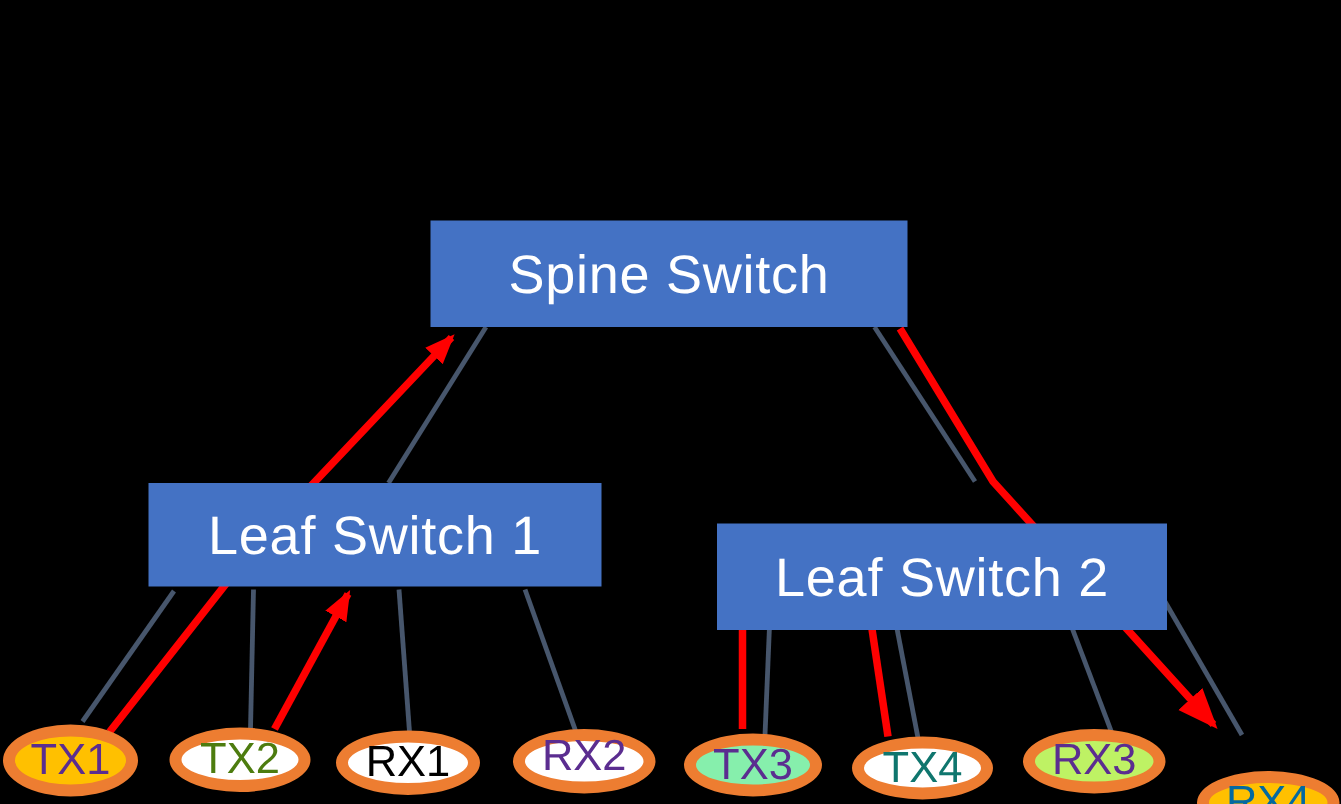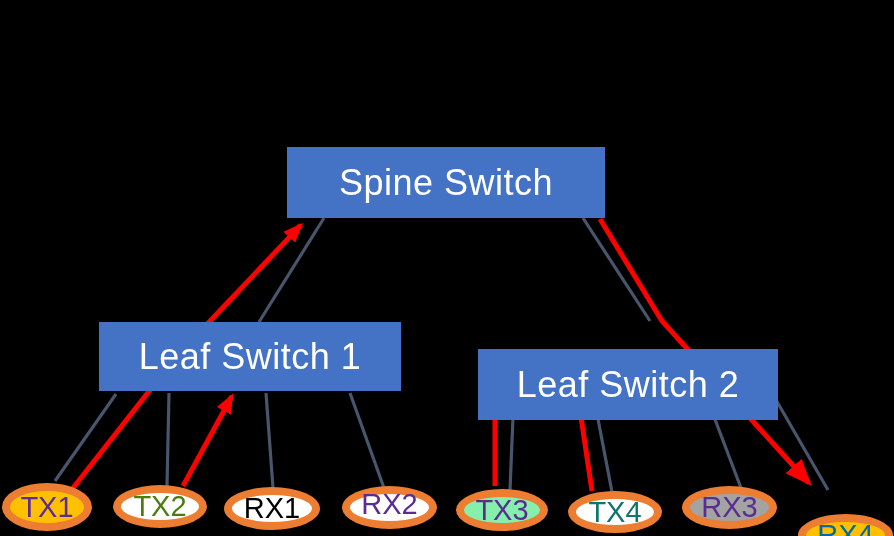--- a/index.html
+++ b/index.html
@@ -102,21 +102,21 @@
   </div>
 
   <div class="node" style="left: 456px; top: 489px; width: 92px; height: 42px; background: #86efac; border-color: rgb(237, 125, 49); color: rgb(91, 45, 144);">
     <span>TX3</span>
   </div>
 
   <div class="node" style="left: 568px; top: 491px; width: 94px; height: 42px; background: rgb(255, 255, 255); border-color: rgb(237, 125, 49); color: #0f766e;">
     <span>TX4</span>
   </div>
 
-  <div class="node" style="left: 682px; top: 486px; width: 95px; height: 43px; background: #a3a3a3; border-color: rgb(237, 125, 49); color: rgb(91, 45, 144);">
+  <div class="node" style="left: 682px; top: 486px; width: 95px; height: 43px; background: #bef264; border-color: rgb(237, 125, 49); color: rgb(91, 45, 144);">
     <span>RX3</span>
   </div>
 
   <div class="node" style="left: 798px; top: 514px; width: 95px; height: 42px; background: rgb(255, 192, 0); border-color: rgb(237, 125, 49); color: #0369a1;">
     <span>RX4</span>
   </div>
 
 </div>
 
 </body></html>

